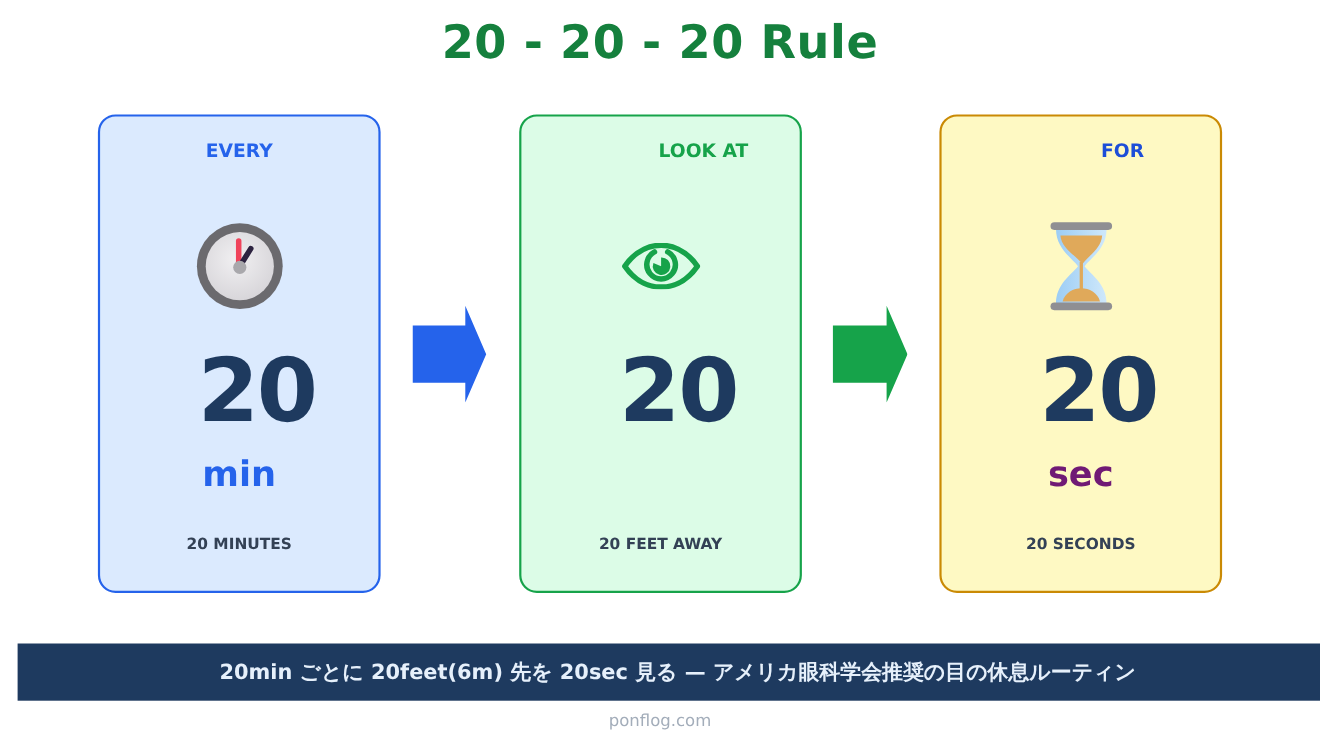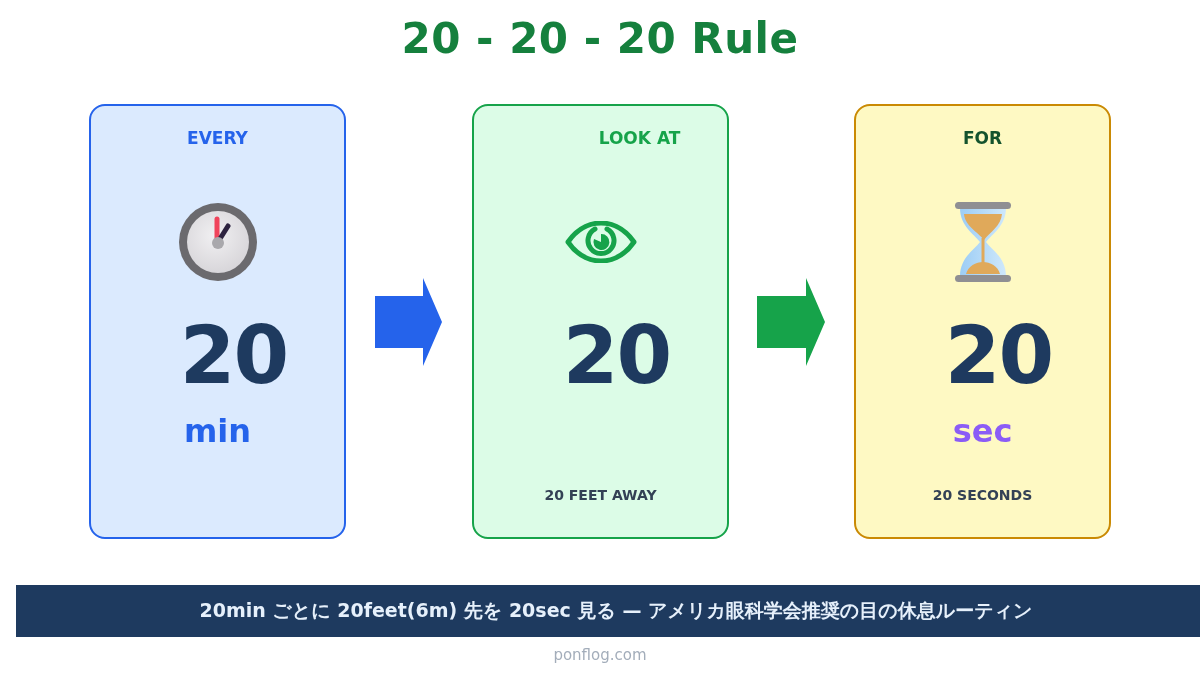--- a/index.html
+++ b/index.html
@@ -68,20 +68,21 @@
       </defs>
       <circle cx="41" cy="41" r="39" fill="#6b6a6e"></circle>
       <circle cx="41" cy="41" r="31" fill="url(#cf)"></circle>
       <line x1="40" y1="41" x2="40" y2="18" stroke="#f0435b" stroke-width="5" stroke-linecap="round"></line>
       <line x1="41" y1="41" x2="51" y2="25" stroke="#2d2340" stroke-width="5" stroke-linecap="round"></line>
       <circle cx="41" cy="42" r="6" fill="#a9a8ac"></circle>
     </svg>
   </div>
   <div class="num">20</div>
   <div class="unit" style="color:#2563eb;">min</div>
+  <div class="desc">20 MINUTES</div>
 </div>
 
 <svg class="arrow" style="left:375px;" viewBox="0 0 68 88">
   <polygon points="0,18 48,18 48,0 67,44 48,88 48,70 0,70" fill="#2563eb"></polygon>
 </svg>
 
 <div class="card" style="left:472px; background:#dcfce7; border-color:#16a34a;">
   <div class="label" style="color:#16a34a;margin-left:39px;">LOOK AT</div>
   <div class="icon">
     <svg width="72" height="42" viewBox="0 0 72 42">
@@ -92,38 +93,38 @@
   </div>
   <div class="num">20</div>
   <div class="desc">20 FEET AWAY</div>
 </div>
 
 <svg class="arrow" style="left:757px;" viewBox="0 0 68 88">
   <polygon points="0,18 49,18 49,0 68,44 49,88 49,70 0,70" fill="#16a34a"></polygon>
 </svg>
 
 <div class="card" style="left:854px; background:#fef9c3; border-color:#ca8a04;">
-  <div class="label" style="color:#14532d;">FOR</div>
+  <div class="label" style="color:#1d4ed8;padding-left:38px;">FOR</div>
   <div class="icon">
     <svg width="62" height="84" viewBox="0 0 62 84">
       <defs>
         <linearGradient id="hgG" x1="0" x2="1" y1="0" y2="0">
           <stop offset="0" stop-color="#9ccdf5"></stop>
           <stop offset="1" stop-color="#cfe8fb"></stop>
         </linearGradient>
       </defs>
       <path d="M8,8 C8,26 22,34 28,42 C22,50 8,58 8,76 L54,76 C54,58 40,50 34,42 C40,34 54,26 54,8 Z" fill="url(#hgG)"></path>
       <path d="M12,14 L50,14 C49,26 38,32 32,40 C26,32 13,26 12,14 Z" fill="#e0a95a"></path>
       <rect x="29.5" y="38" width="3" height="26" fill="#e0a95a"></rect>
       <path d="M14,74 C16,66 24,62 31,62 C38,62 46,66 48,74 Z" fill="#e0a95a"></path>
       <rect x="3" y="2" width="56" height="7" rx="3.5" fill="#8f8f93"></rect>
       <rect x="3" y="75" width="56" height="7" rx="3.5" fill="#8f8f93"></rect>
     </svg>
   </div>
   <div class="num">20</div>
-  <div class="unit" style="color:#8b5cf6;">sec</div>
+  <div class="unit" style="color:#701a75;">sec</div>
   <div class="desc">20 SECONDS</div>
 </div>
 
 <div class="footer">ponflog.com</div>
 <div class="banner">
   <span>20min ごとに 20feet(6m) 先を 20sec 見る — アメリカ眼科学会推奨の目の休息ルーティン</span>
 </div>
 
 </body></html>

